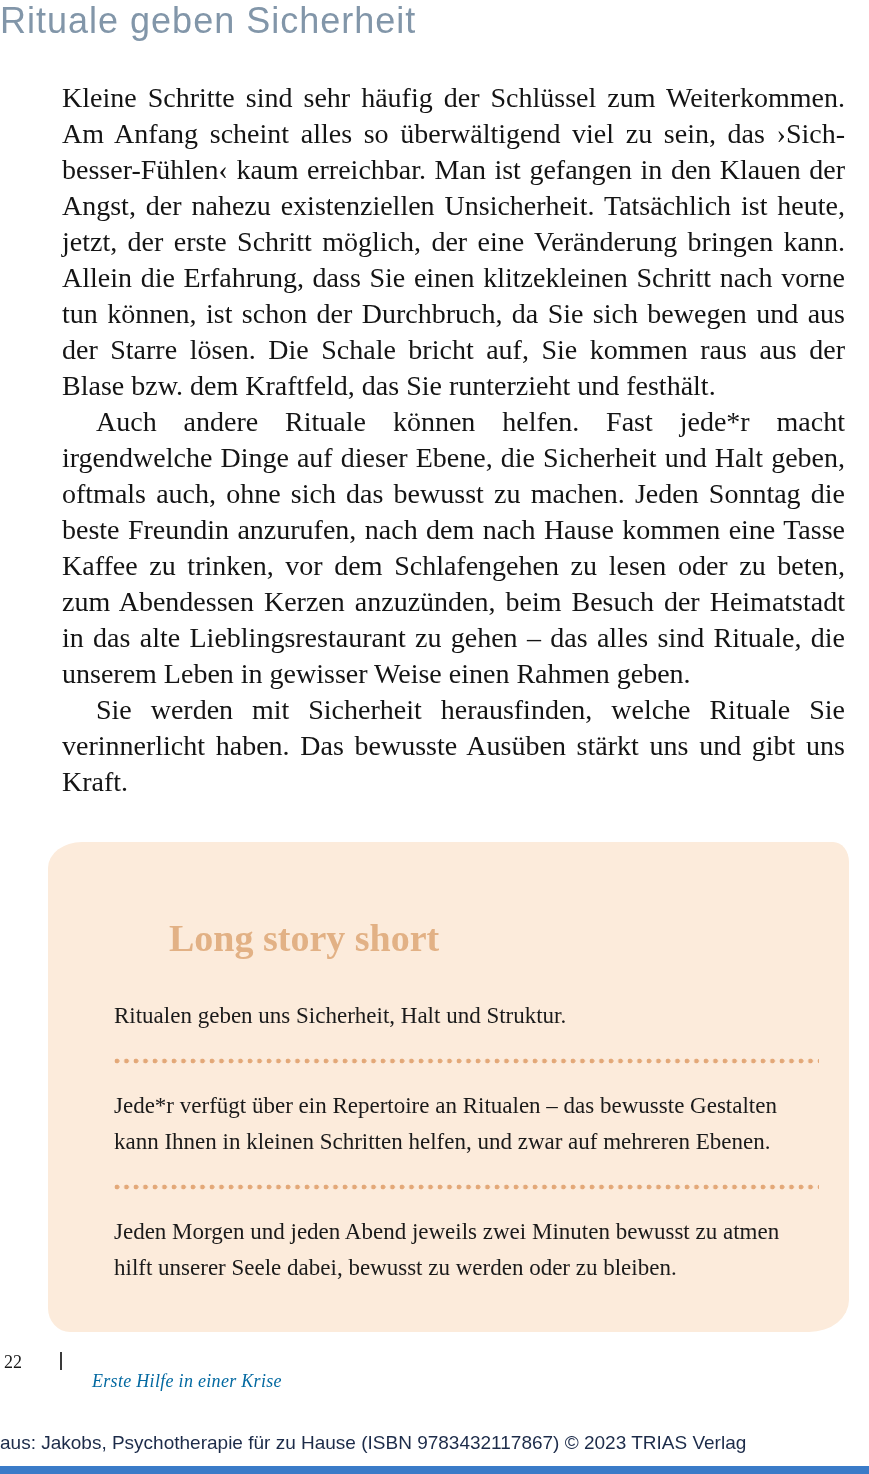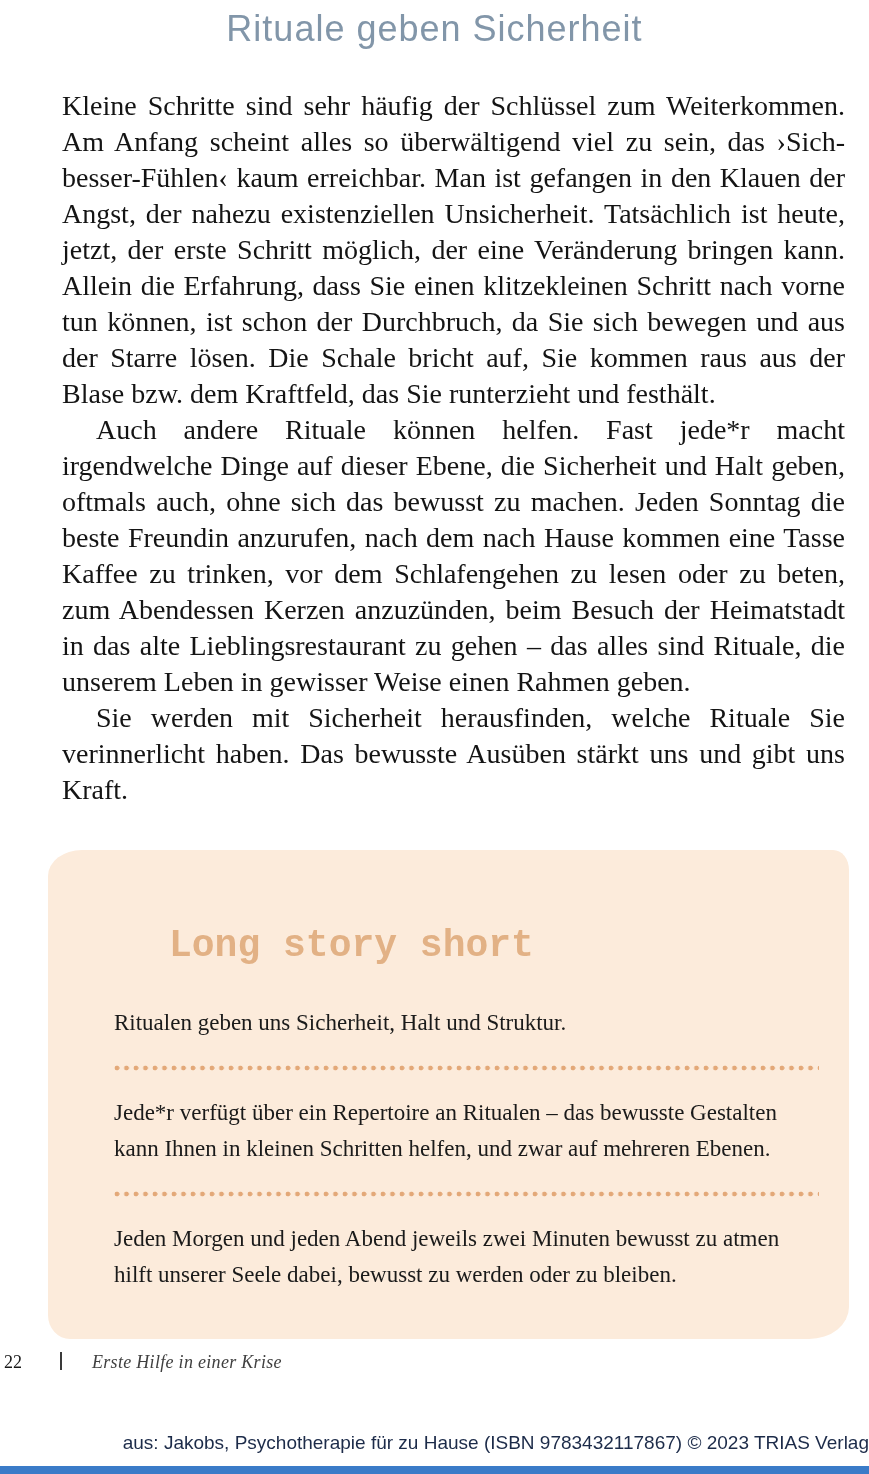--- a/index.html
+++ b/index.html
@@ -8,22 +8,20 @@
     position: relative;
     width: 869px;
     height: 1474px;
     margin: 0 auto;
     background: #ffffff;
     font-family: "Liberation Serif", serif;
     color: #141414;
     overflow: hidden;
   }
   .title {
-    padding-top: 8px;
-    text-align: center;
     font-family: "Liberation Sans", sans-serif;
     font-weight: 400;
     font-size: 36px;
     letter-spacing: 1px;
     color: #8296a9;
   }
   .body {
     margin: 38px 24px 0 62px;
     width: 783px;
     font-size: 28px;
@@ -54,21 +52,21 @@
     content: "";
     position: absolute;
     inset: 14px -4px -3px 8px;
     background: #fcebdb;
     border-radius: 48px 26px 52px 30px / 30px 42px 26px 40px;
     transform: rotate(0.4deg);
     z-index: -1;
   }
   .callout-heading {
     margin: 0 0 38px 55px;
-    font-family: Liberation Mono, monospace;
+    font-family: Liberation Serif, serif;
     font-weight: 700;
     font-size: 38px;
     color: #e2b185;
   }
   .callout-item {
     font-size: 23px;
     line-height: 36px;
     color: #1a1a1a;
   }
   .dotted {
@@ -89,29 +87,30 @@
   .sep {
     display: inline-block;
     width: 2px;
     height: 18px;
     background: #3a3a3a;
     margin: 0 30px 0 38px;
   }
   .chapter {
     font-style: italic;
     font-weight: 500;
-    color: #404040;
+    color: #0369a1;
     letter-spacing: 0.3px;
+    margin-top: 19px;
   }
   .credit {
     position: absolute;
     left: 0;
     right: 0;
     top: 1432px;
-    text-align: right;
+    text-align: left;
     font-family: "Liberation Sans", sans-serif;
     font-size: 19px;
     color: #1c2b49;
   }
   .bottom-bar {
     position: absolute;
     left: 0;
     right: 0;
     bottom: 0;
     height: 8px;

